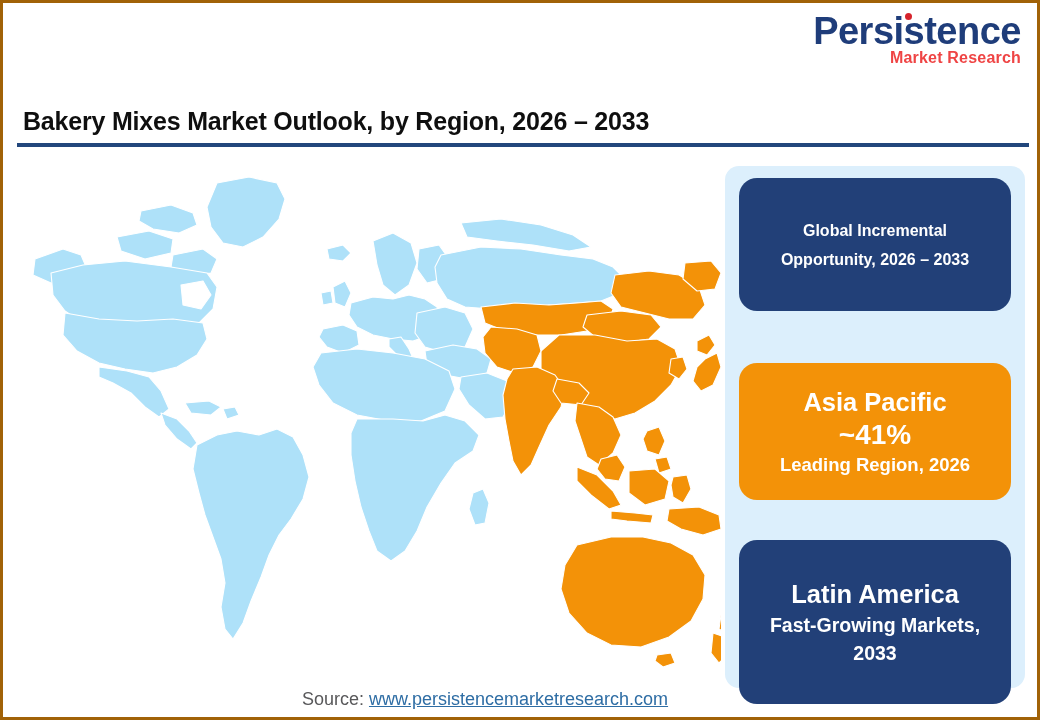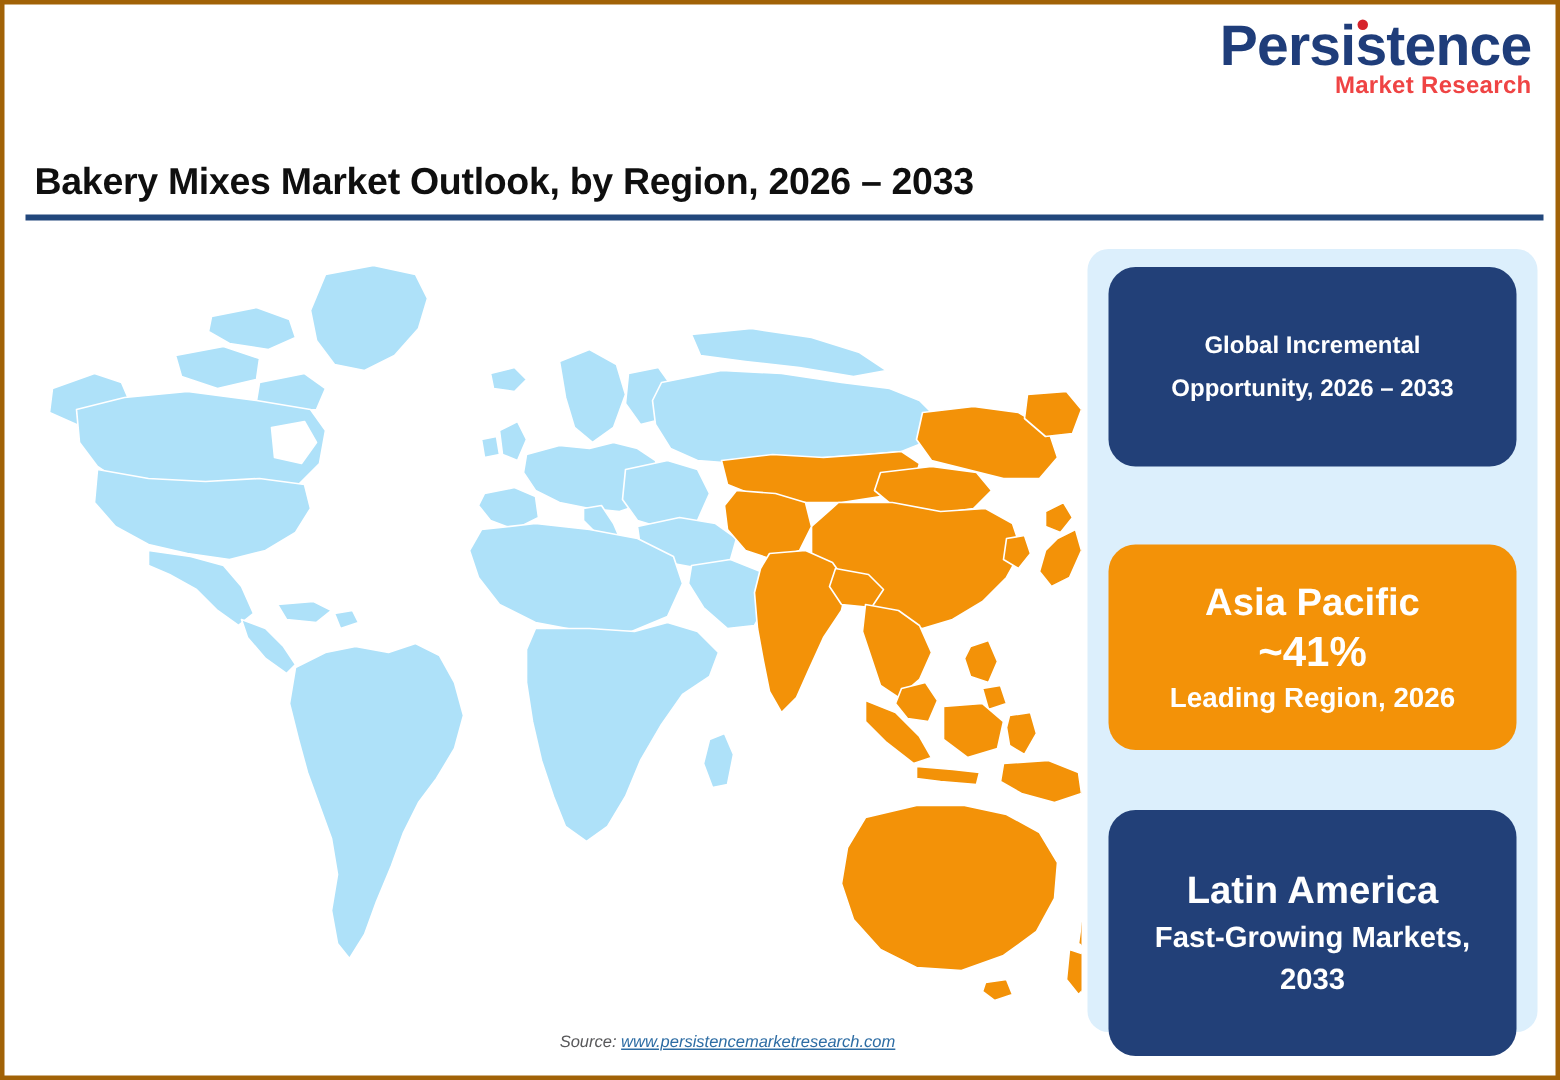--- a/index.html
+++ b/index.html
@@ -79,21 +79,21 @@
   .c2-title { font-size: 25.5px; font-weight: bold; line-height: 33px; }
   .c2-value { font-size: 28px; font-weight: bold; line-height: 31px; }
   .c2-sub   { font-size: 18.5px; font-weight: bold; line-height: 27px; margin-top: 1px; }
 
   .c3-title { font-size: 25.5px; font-weight: bold; line-height: 34px; }
   .c3-sub   { font-size: 19.5px; font-weight: bold; line-height: 28px; }
 
   
   #footer {
     position: absolute; left: 0; top: 686px; width: 964px;
-    text-align: center; font-size: 11px; color: #58585A; font-style: italic;
+    text-align: center; font-size: 18px; color: #58585A;
   }
   #footer .src-label { color: #58585A; }
   #footer .src-link {
     color: #2E6DA4; text-decoration: underline; cursor: pointer;
   }
 </style>
 </head>
 <body>
 
 <div id="page">

